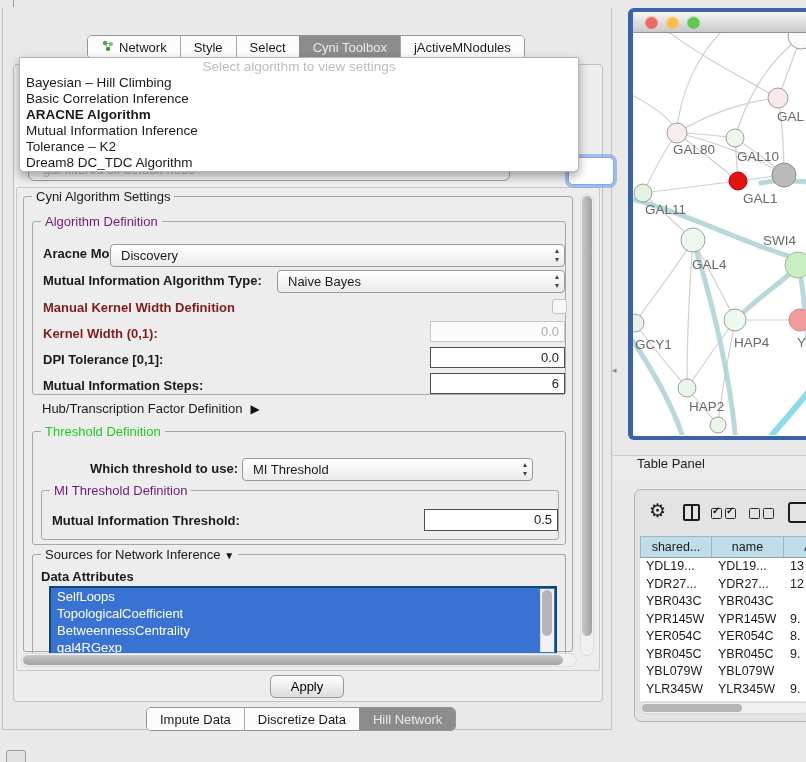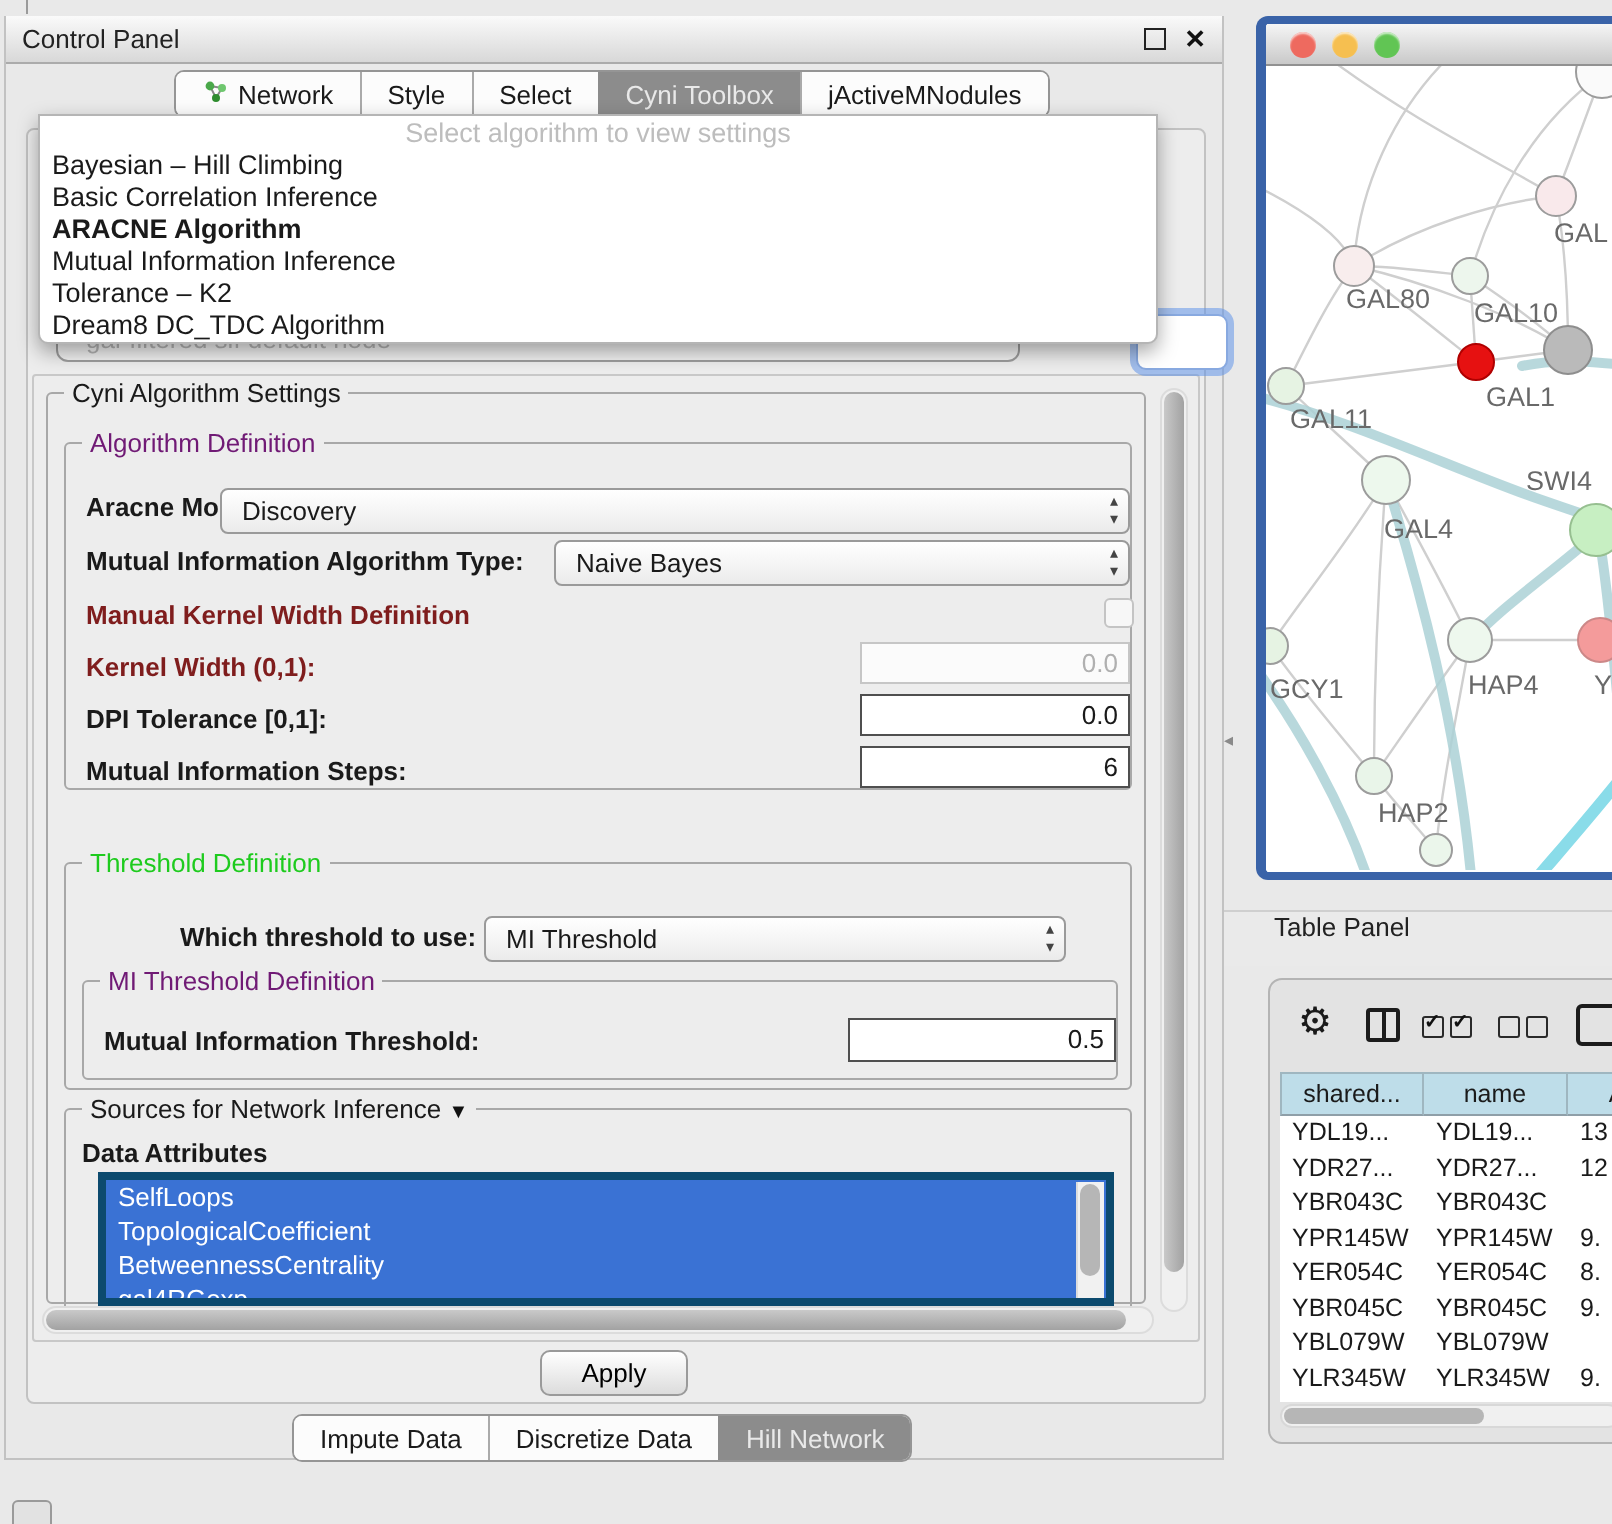--- a/index.html
+++ b/index.html
@@ -89,22 +89,22 @@
   #f-mith{left:382px;top:18px;width:134px;height:22px}
 
   #hub-row{position:absolute;left:18px;top:204px;font-size:13px;display:flex;align-items:center;gap:8px}
   .arrow-right{font-size:12px;color:#111}
   .arrow-down{font-size:10px;color:#111}
 
   #lab-which{left:57px;top:29px}
   #lab-mith{left:10px;top:22px}
   #lab-dataattr{position:absolute;left:8px;top:14px;font-weight:bold;font-size:13px}
 
-  #attr-list{position:absolute;left:16px;top:31px;width:508px;height:67px;background:#6d28d9;
-     border:4px solid #0c4a6e;overflow:hidden;box-sizing:border-box}
+  #attr-list{position:absolute;left:16px;top:31px;width:508px;height:80px;background:#6d28d9;
+     border:2px solid #0c4a6e;overflow:hidden;box-sizing:border-box}
   .attr-item{height:17px;line-height:17px;padding-left:6px;background:#3a72d4;color:#fff;
      font-size:13px;white-space:nowrap}
   #attr-scroll{position:absolute;right:1px;top:1px;width:13px;height:63px;background:#f1f1f1;
      border-left:1px solid #ddd}
   #attr-thumb{margin:1px;width:10px;height:46px;background:#b6b6b6;border-radius:6px}
 
   .vscroll{position:absolute;left:563px;top:6px;width:14px;height:462px;background:#f0f0f0;
      border:1px solid #dcdcdc;border-radius:7px;box-sizing:border-box}
   .vthumb{width:10px;margin:1px;height:440px;background:linear-gradient(90deg,#c9c9c9,#a2a2a2);border-radius:6px}
   .hscroll{position:absolute;left:4px;top:465px;width:556px;height:14px;background:#f0f0f0;
@@ -156,27 +156,20 @@
   #tp-hthumb{height:8px;margin:1px;width:100px;background:#b6b6b6;border-radius:5px}
 
   #corner-btn{position:absolute;left:6px;top:750px;width:18px;height:16px;background:#e2e2e2;
      border:1px solid #9a9a9a;border-radius:3px}
 </style>
 </head>
 <body>
 
 <div id="control-panel">
   <div id="top-tick"></div>
-  <div id="cp-titlebar">
-    <span id="cp-title">Control Panel</span>
-    <span class="winbtns">
-      <span class="wb-restore"></span>
-      <span class="wb-close">✕</span>
-    </span>
-  </div>
 
   <div class="seg-tabs" id="top-tabs">
       <div class="seg-tab">
         <span><svg width="13" height="13">
             <line x1="4" y1="4" x2="10" y2="5" stroke="#888"></line>
             <line x1="4" y1="4" x2="7" y2="10" stroke="#888"></line>
             <line x1="10" y1="5" x2="7" y2="10" stroke="#888"></line>
             <circle cx="4" cy="4" r="2.2" fill="#4aa84a"></circle>
             <circle cx="10" cy="5" r="2" fill="#6fc76f"></circle>
             <circle cx="7" cy="10" r="2" fill="#2f8d2f"></circle>
@@ -228,20 +221,24 @@
           <span class="lab dis" id="lab-manual">Manual Kernel Width Definition</span>
           <span class="checkbox" id="chk-manual"></span>
           <span class="lab dis" id="lab-kw">Kernel Width (0,1):</span>
           <div class="field dis" id="f-kw">0.0</div>
           <span class="lab" id="lab-dpi">DPI Tolerance [0,1]:</span>
           <div class="field" id="f-dpi">0.0</div>
           <span class="lab" id="lab-mis">Mutual Information Steps:</span>
           <div class="field" id="f-mis">6</div>
         </div>
 
+        <div id="hub-row">
+          <span>Hub/Transcription Factor Definition</span>
+          <span class="arrow-right">▶</span>
+        </div>
 
         <div class="groupbox" id="gb-threshold">
           <span class="legend green">Threshold Definition</span>
           <span class="lab" id="lab-which">Which threshold to use:</span>
           <div class="combo" id="cb-which">
             <span>MI Threshold</span>
             <span class="stepper">
                 <span>▴</span>
                 <span>▾</span>
               </span>

